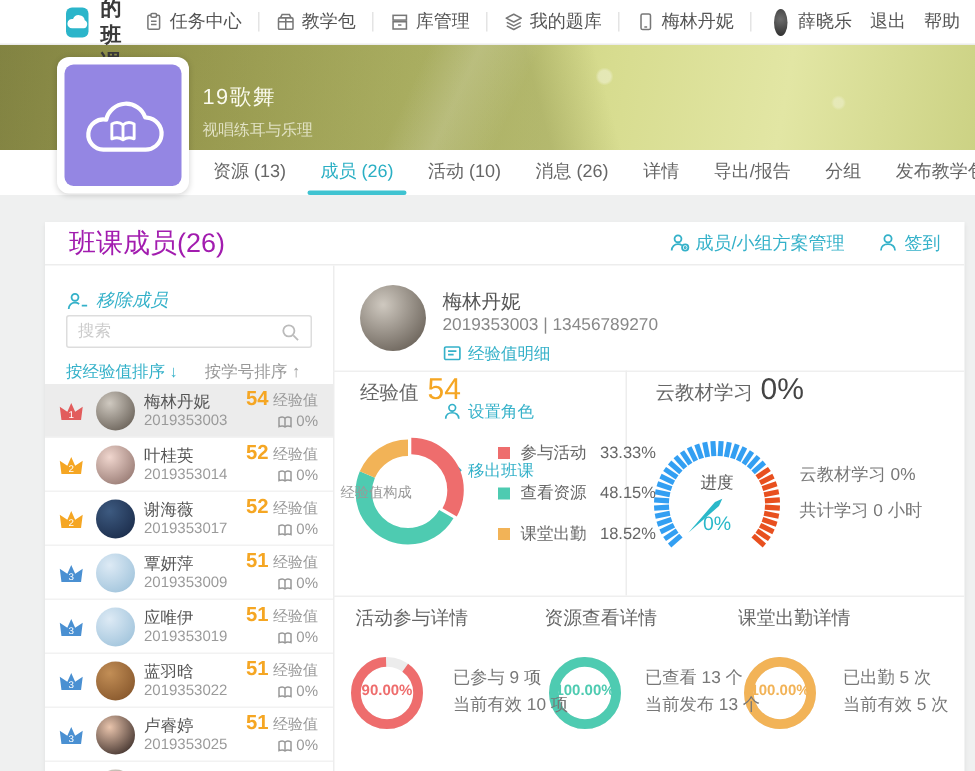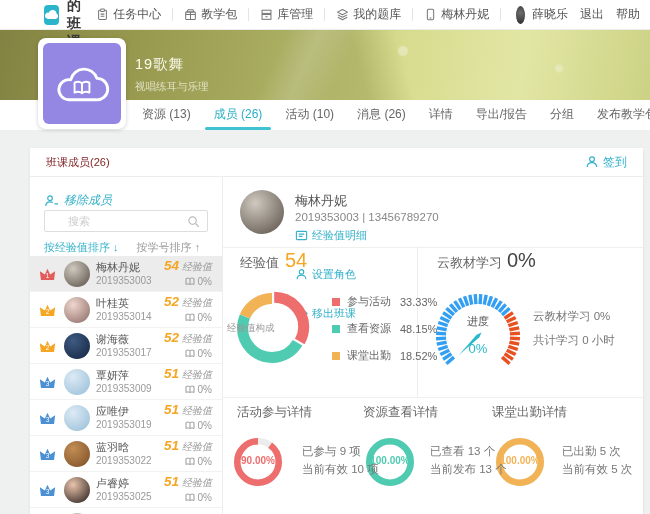--- a/index.html
+++ b/index.html
@@ -45,47 +45,47 @@
          cursor:pointer; white-space:nowrap; }
   .tab.active { color:#2aafc4; }
   .tab.active::after { content:''; position:absolute; left:-7px; right:-7px; bottom:0; height:3px;
                        background:#3fc3d1; border-radius:2px; }
 
   
   #card { position:absolute; left:30px; top:148px; width:613px; height:370px; background:#fff;
           box-shadow:0 1px 3px rgba(0,0,0,.07); overflow:hidden; }
   #card-header { position:absolute; top:0; left:0; right:0; height:29px; border-bottom:1px solid #ededed;
                  display:flex; align-items:center; padding:0 16px; }
-  #card-title { font-size:11px; color:#7f1d1d; }
+  #card-title { font-size:18px; color:#a21caf; }
   #header-links { margin-left:auto; display:flex; gap:22px; }
   .hlink { display:flex; align-items:center; gap:4px; font-size:12px; color:#34b1c9; cursor:pointer; }
 
   .vdiv { position:absolute; width:1px; background:#ededed; }
   .hdiv { position:absolute; height:1px; background:#efefef; }
 
   
   #remove-link { position:absolute; left:14px; top:44px; display:flex; align-items:center; gap:5px;
                  font-size:12px; color:#34b1c9; cursor:pointer;font-style:italic; }
   #search-box { position:absolute; left:14px; top:62px; width:164px; height:22px; border:1px solid #ddd;
                 border-radius:2px; display:flex; align-items:center; padding:0 7px; background:#fff; }
   #search-box input { border:none; outline:none; flex:1; min-width:0; font-size:11px; color:#666;
-                      font-family:inherit;margin-left:16px; }
+                      font-family:inherit; }
   #search-box input::placeholder { color:#ccc; }
   #sort-row { position:absolute; left:14px; top:92px; display:flex; gap:18px; font-size:11px; }
   #sort-exp { color:#34b1c9; cursor:pointer; }
   #sort-id { color:#999; cursor:pointer; }
 
   #member-list { position:absolute; left:0; top:108px; width:192px; }
   .member-row { position:relative; height:36px; border-bottom:1px solid #f2f2f2; cursor:pointer; background:#fff; }
   .member-row.selected { background:#ececec; }
   .crown { position:absolute; left:9px; top:11px; }
   .avatar { position:absolute; left:34px; top:5px; width:26px; height:26px; border-radius:50%; }
   .m-name { position:absolute; left:66px; top:4px; font-size:11px; color:#555; white-space:nowrap; }
   .m-id { position:absolute; left:66px; top:18.5px; font-size:10px; color:#9a9a9a; }
-  .m-exp { position:absolute; right:10px; top:2px; font-size:10px; color:#999;font-style:italic; }
+  .m-exp { position:absolute; right:10px; top:2px; font-size:10px; color:#999; }
   .m-exp b { font-size:13.5px; color:#f5a623; font-weight:bold; margin-right:3px; }
   .m-rate { position:absolute; right:10px; top:20px; display:flex; align-items:center; gap:3px;
             font-size:10px; color:#999; }
 
   
   #profile-avatar { position:absolute; left:210px; top:42px; width:44px; height:44px; border-radius:50%; }
   #profile-name { position:absolute; left:265px; top:44px; font-size:13px; color:#555; }
   #profile-meta { position:absolute; left:265px; top:63px; font-size:11.5px; color:#888; }
   #profile-btns { position:absolute; left:265px; top:80px; display:flex; gap:24px;flex-direction:column; }
   .pbtn { display:flex; align-items:center; gap:4px; font-size:11px; color:#34b1c9; cursor:pointer; }
@@ -224,20 +224,29 @@
   <div class="tab">分组</div>
 
   <div class="tab">发布教学包</div>
 </div>
   </div>
 
   <div id="card">
     <div id="card-header">
       <span id="card-title">班课成员(26)</span>
       <div id="header-links">
+        <span class="hlink">
+          <svg width="14" height="14" viewBox="0 0 14 14" fill="none" stroke="#34b1c9" stroke-width="1.2">
+              <circle cx="6" cy="4.2" r="2.3"></circle>
+              <path d="M1.8 12c0-2.7 1.9-4.2 4.2-4.2 1 0 1.9.2 2.6.8"></path>
+              <circle cx="10.8" cy="10" r="2.1"></circle>
+              <circle cx="10.8" cy="10" r="0.4"></circle>
+            </svg>
+          <span>成员/小组方案管理</span>
+        </span>
         <span class="hlink">
           <svg width="14" height="14" viewBox="0 0 14 14" fill="none" stroke="#34b1c9" stroke-width="1.2">
               <circle cx="7" cy="4.2" r="2.4"></circle>
               <path d="M2.3 12c0-2.8 2.1-4.3 4.7-4.3s4.7 1.5 4.7 4.3"></path>
             </svg>
           <span>签到</span>
         </span>
       </div>
     </div>
 

